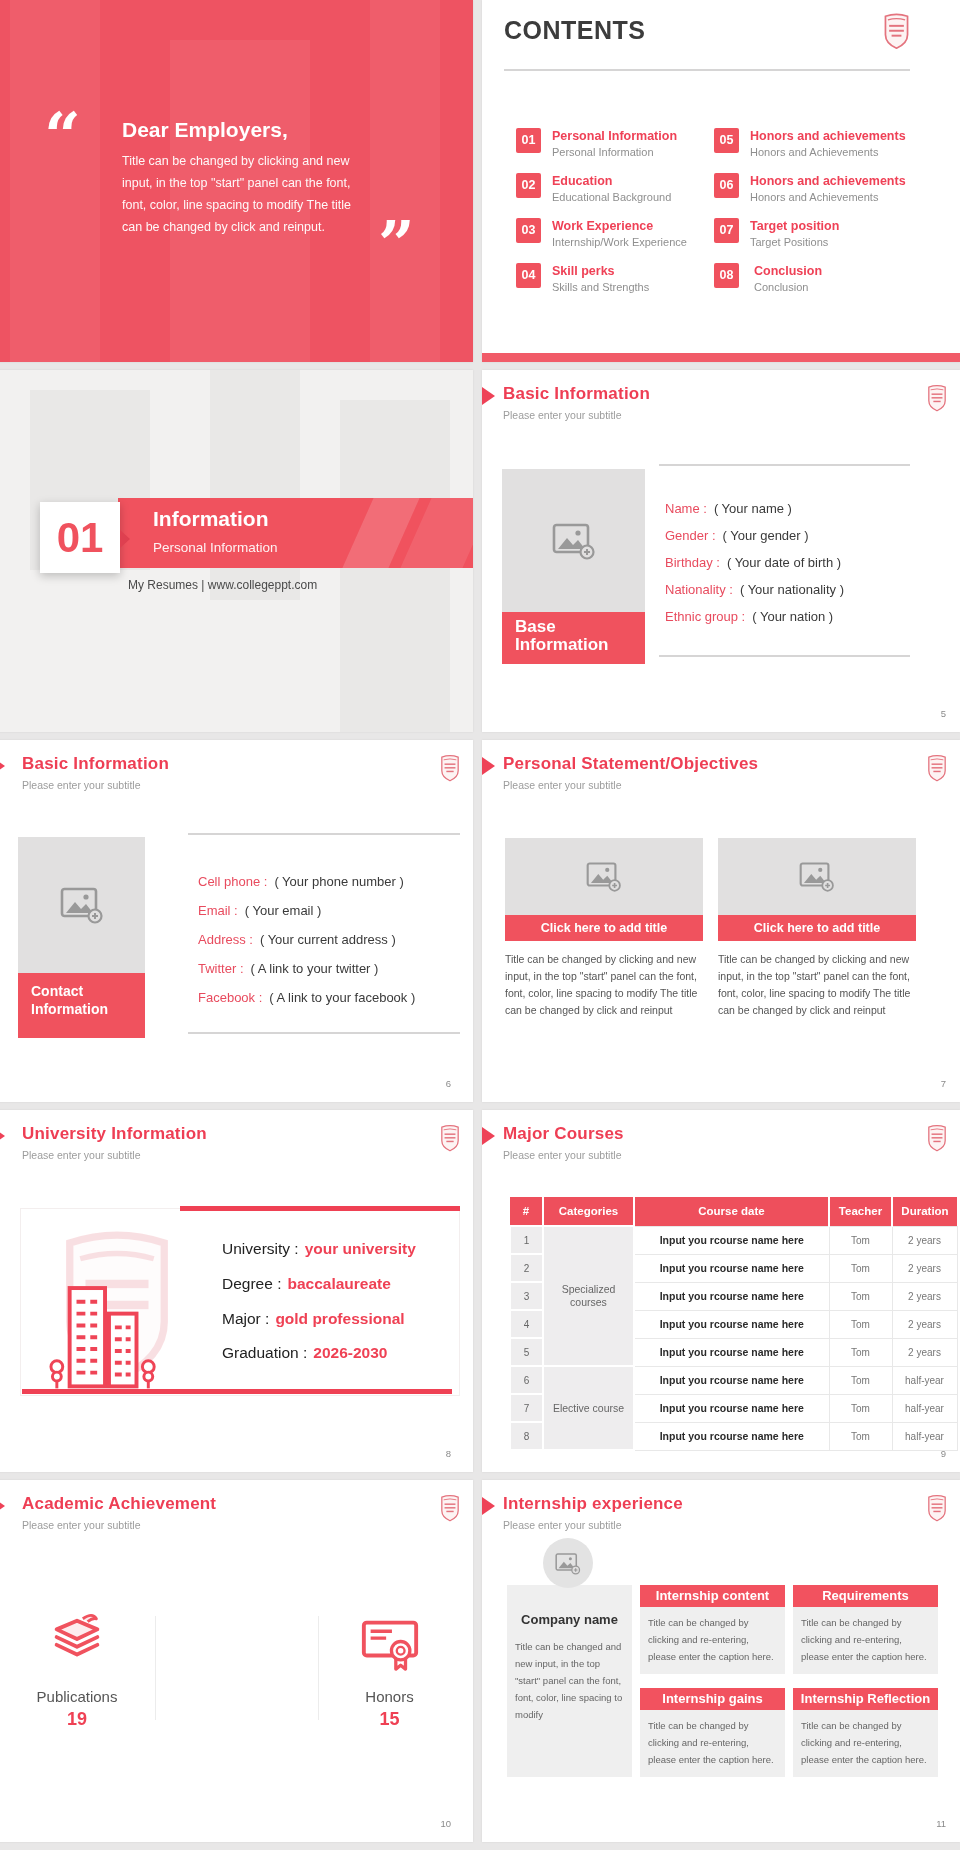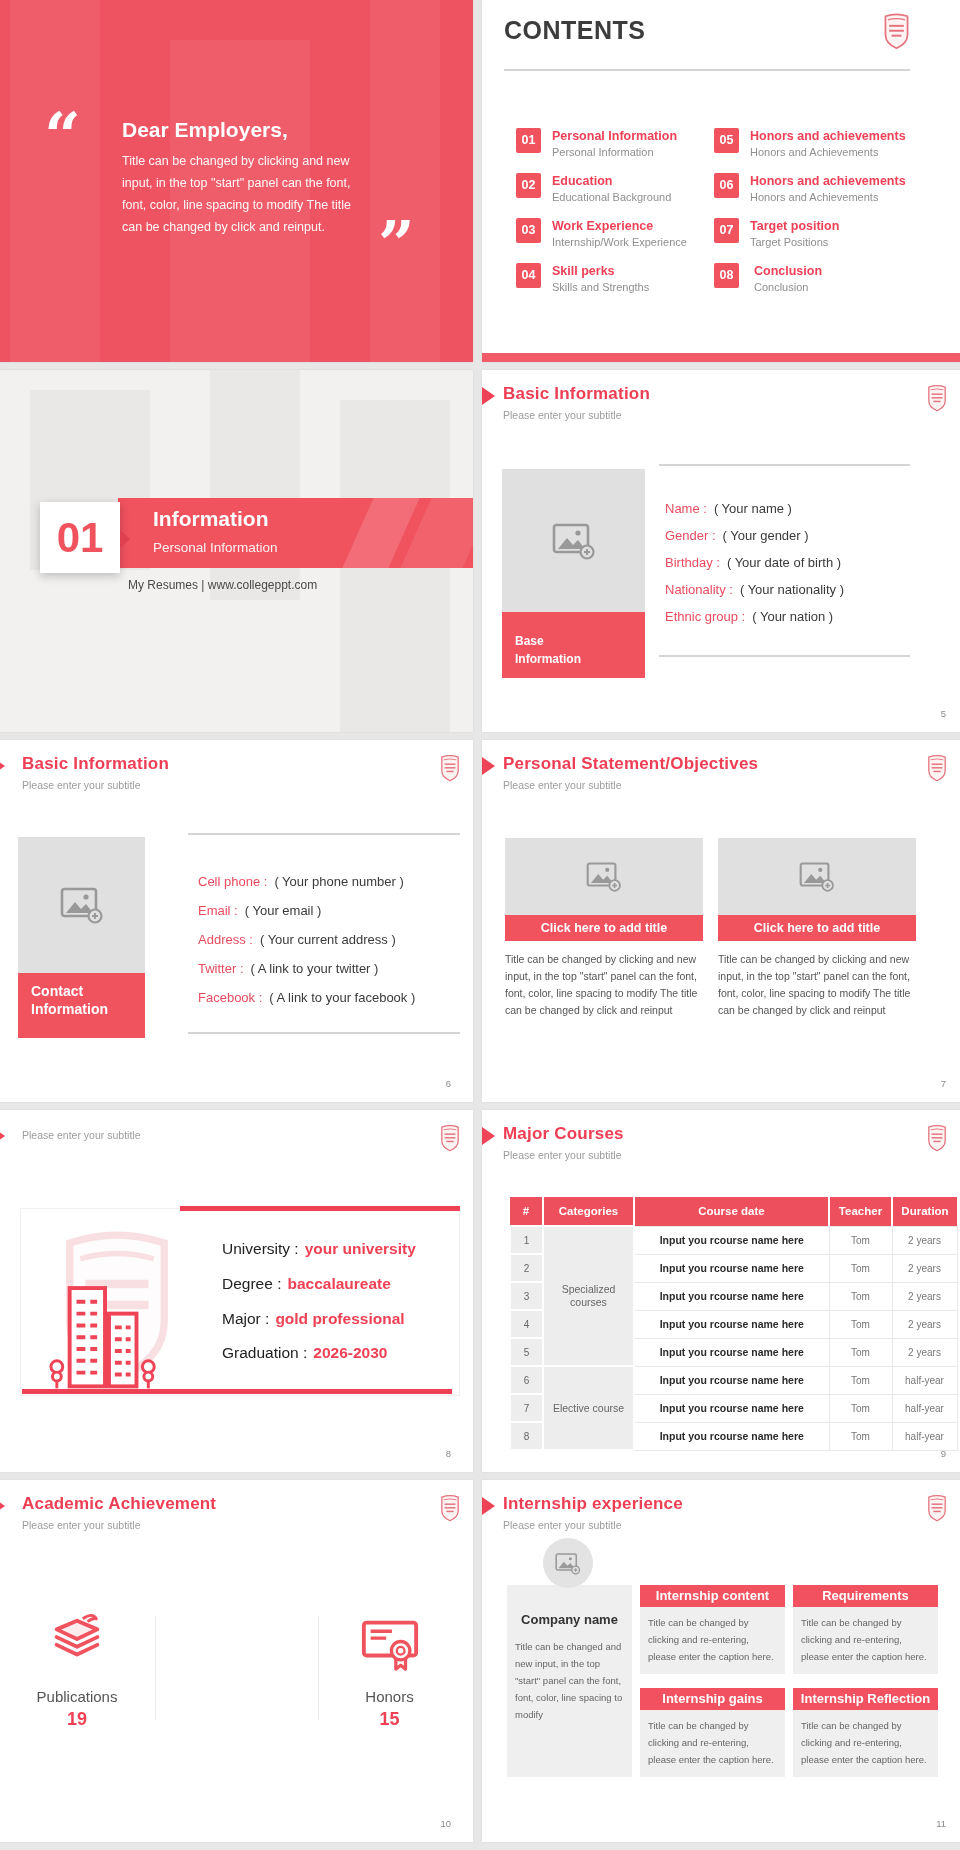--- a/index.html
+++ b/index.html
@@ -251,21 +251,21 @@
   <div class="crest">
       <svg>
         <use href="#crest"></use>
       </svg>
     </div>
   <div class="ph-box" style="left:20px;top:99px;width:143px;height:143px;">
     <svg>
         <use href="#imgph"></use>
       </svg>
   </div>
-  <div class="ph-card" style="left:20px;top:242px;width:143px;height:46px;font-size:12px;padding-top:20px;">
+  <div class="ph-card" style="left:20px;top:242px;width:143px;height:46px;font-size:17px;padding-top:6px;">
     <div>Base</div>
     <div>Information</div>
   </div>
   <div class="thin-line" style="left:177px;top:94px;width:251px;"></div>
   <div class="field" style="left:183px;top:131px;">
     <span class="fl">Name :</span><span class="fv">( Your name )</span>
   </div>
   <div class="field" style="left:183px;top:158px;">
     <span class="fl">Gender :</span><span class="fv">( Your gender )</span>
   </div>
@@ -350,20 +350,21 @@
       </div>
     <div class="st-btn">Click here to add title</div>
     <div class="st-body">Title can be changed by clicking and new input, in the top "start" panel can the font, font, color, line spacing to modify The title can be changed by click and reinput</div>
   </div>
   <div class="pgnum">7</div>
 </div>
 
 <div class="slide sl-left" id="s7">
   <div class="hd">
     <span class="arr"></span>
+    <div class="t">University Information</div>
     <div class="s">Please enter your subtitle</div>
   </div>
   <div class="crest">
       <svg>
         <use href="#crest"></use>
       </svg>
     </div>
   <div class="uni-frame"></div>
   <div class="uni-line" style="left:190px;top:96px;width:280px;"></div>
   <div class="uni-wm"><svg>

